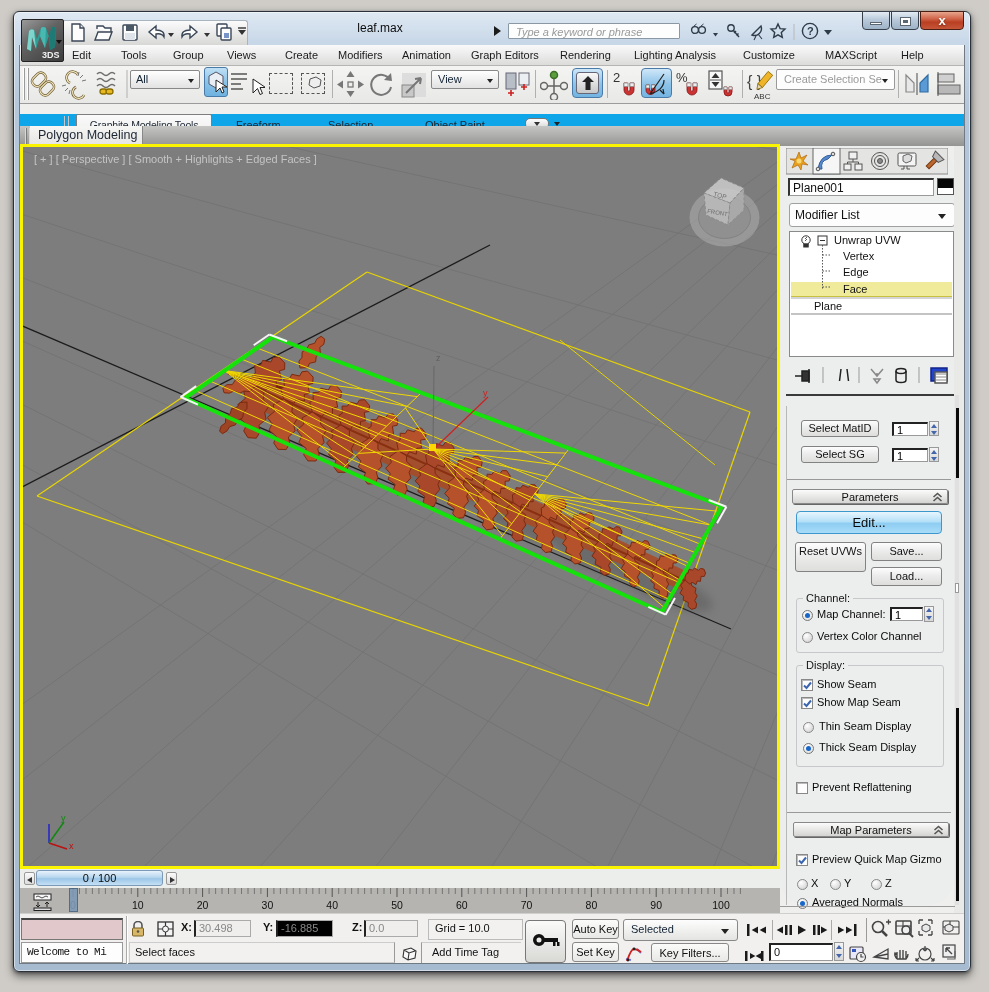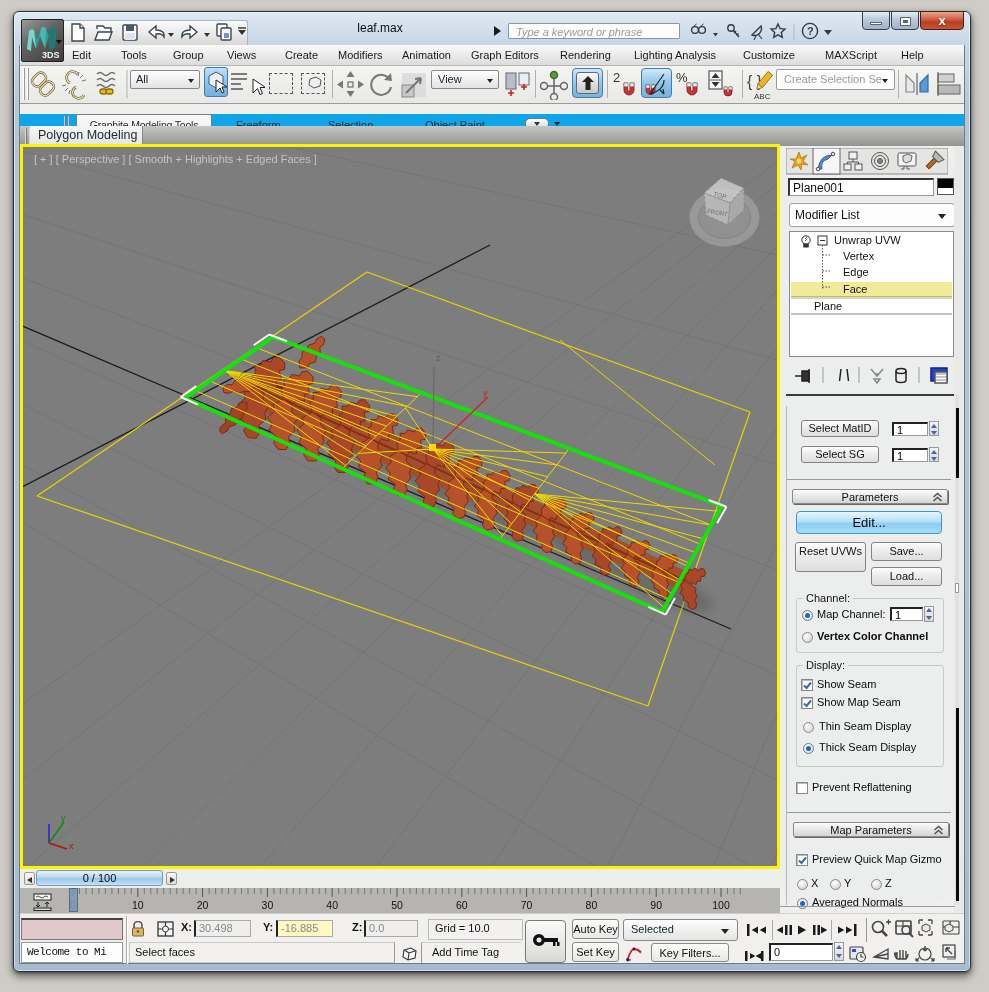--- a/index.html
+++ b/index.html
@@ -567,21 +567,21 @@
     <div class="abs" style="left:22px;top:464px;width:11px;height:11px;border-radius:50%;background:radial-gradient(circle at 35% 30%,#fff,#d8d8d8);border:1px solid #777;">
       <div style="margin:2.2px auto;width:5px;height:5px;border-radius:50%;background:#1866c8;"></div>
     </div>
     <div class="abs" style="left:37px;top:462px;font-size:11px;color:#0a0a0a;white-space:nowrap;">Map Channel:</div>
     <div class="abs" style="left:110px;top:461px;width:33px;height:14px;background:#fff;border:1px solid #999;border-left:2px solid #222;border-top:2px solid #222;font-size:11px;padding-left:3px;">1</div>
     <div class="abs" style="left:144px;top:460px;width:10px;height:16px;background:linear-gradient(180deg,#f4f4f4,#d8d8d8);border:1px solid #999;"><svg width="8" height="14" viewBox="0 0 8 14">
         <path d="M4 1 l3 4 h-6 z" fill="#4466aa"></path>
         <path d="M4 13 l3 -4 h-6 z" fill="#4466aa"></path>
       </svg></div>
     <div class="abs" style="left:22px;top:486px;width:11px;height:11px;border-radius:50%;background:radial-gradient(circle at 35% 30%,#fff,#ccc);border:1px solid #888;"></div>
-    <div class="abs" style="left:37px;top:484px;font-size:11px;color:#0a0a0a;white-space:nowrap;font-weight:bold;">Vertex Color Channel</div>
+    <div class="abs" style="left:37px;top:484px;font-size:11px;color:#0a0a0a;white-space:nowrap;">Vertex Color Channel</div>
     <div class="abs" style="left:16px;top:519px;width:148px;height:102px;border:1px solid #c6c8ca;border-radius:3px;">
 <div class="abs" style="left:6px;top:-7px;background:#eceeed;padding:0 3px;font-size:11px;color:#111;">Display:</div>
     </div>
     <div class="abs" style="left:21px;top:533px;width:12px;height:12px;background:#fdfdfd;border:1px solid #888;box-shadow:inset 1px 1px 0 #bbb;">
       <svg width="9" height="9" viewBox="0 0 9 9" style="display:block;margin:0.5px">
         <path d="M1 4.5 L3.5 7 L8 1.5" fill="none" stroke="#3a66b0" stroke-width="2"></path>
       </svg>
     </div>
     <div class="abs" style="left:37px;top:532px;font-size:11px;color:#0a0a0a;white-space:nowrap;">Show Seam</div>
     <div class="abs" style="left:21px;top:551px;width:12px;height:12px;background:#fdfdfd;border:1px solid #888;box-shadow:inset 1px 1px 0 #bbb;">
@@ -781,21 +781,21 @@
     <svg class="abs" style="left:137px;top:7px" width="17" height="16" viewBox="0 0 17 16" xmlns="http://www.w3.org/2000/svg" stroke="#333" fill="none">
 <rect x="1" y="1" width="15" height="14" fill="#f4f4f4" stroke-width="1.3"></rect>
       <circle cx="8.5" cy="8" r="3"></circle>
       <path d="M8.5 1 v4 M8.5 11 v4 M1 8 h4 M12 8 h4" stroke-width="1.2"></path>
     </svg>
     <div class="abs" style="left:161px;top:7px;font-size:11px;color:#111;font-weight:bold;white-space:nowrap;">X:</div>
     <div class="abs" style="left:174px;top:6px;width:57px;height:17px;background:#efeeed;border:1px solid #aaa;border-left:2px solid #222;">
       <div style="margin:1px 0 0 3px;font-size:11px;color:#888;">30.498</div>
     </div>
     <div class="abs" style="left:243px;top:7px;font-size:11px;color:#111;font-weight:bold;white-space:nowrap;">Y:</div>
-    <div class="abs" style="left:256px;top:6px;width:57px;height:17px;background:#fef9c3;border:1px solid #aaa;border-left:2px solid #222;">
+    <div class="abs" style="left:256px;top:6px;width:57px;height:17px;background:#000000;border:1px solid #aaa;border-left:2px solid #222;">
       <div style="margin:1px 0 0 3px;font-size:11px;color:#888;">-16.885</div>
     </div>
     <div class="abs" style="left:332px;top:7px;font-size:11px;color:#111;font-weight:bold;white-space:nowrap;">Z:</div>
     <div class="abs" style="left:344px;top:6px;width:54px;height:17px;background:#efeeed;border:1px solid #aaa;border-left:2px solid #222;">
       <div style="margin:1px 0 0 3px;font-size:11px;color:#888;">0.0</div>
     </div>
     <div class="abs" style="left:408px;top:5px;width:95px;height:21px;background:#f2f1f0;border:1px solid #bbb;">
       <div style="margin:2px 0 0 6px;font-size:11px;color:#111;">Grid = 10.0</div>
     </div>
     <div class="abs" style="left:109px;top:28px;width:266px;height:21px;background:#f2f1f0;border:1px solid #ccc;border-right:1px solid #999;">

